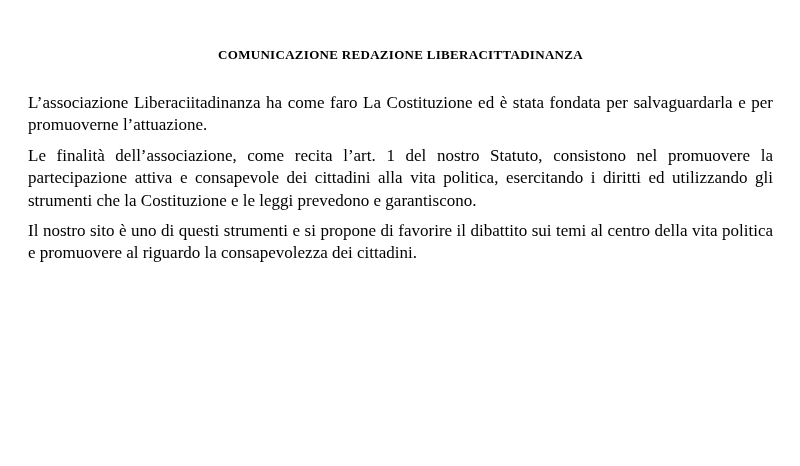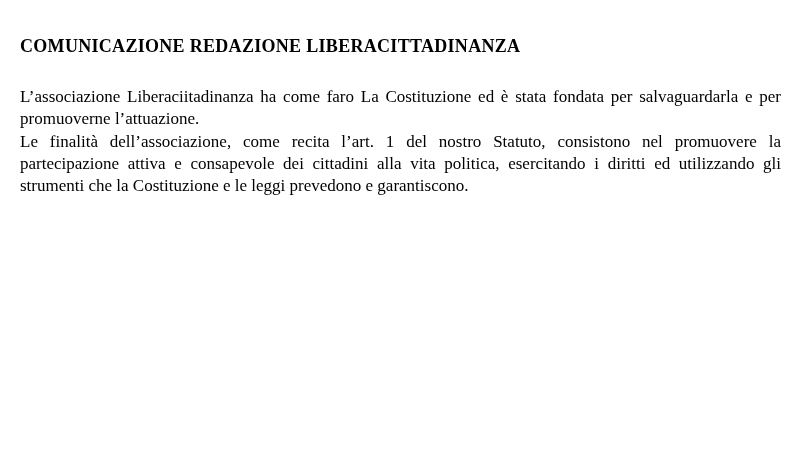--- a/index.html
+++ b/index.html
@@ -17,45 +17,47 @@
       -webkit-font-smoothing: antialiased;
     }
     .page {
       box-sizing: border-box;
       width: 800px;
       height: 466px;
       padding: 36px 19px 0 20px;
       background: #ffffff;
     }
     .title {
-      margin: 0 0 29px 0;
-      font-size: 18px;
+      margin: 12px 0 29px 0;
+      text-align: center;
+      font-size: 13px;
       font-weight: bold;
       letter-spacing: 0.3px;
       line-height: 1.15;
     }
     .block {
       margin: 0 0 22px 0;
     }
     .block p {
-      margin: 0;
+      margin: 8px;
       font-size: 17px;
       line-height: 22.4px;
       text-align: justify;
     }
   </style>
 </head>
 <body>
 
 <div class="page">
 
   <h1 class="title">COMUNICAZIONE REDAZIONE LIBERACITTADINANZA</h1>
 
   <div class="block">
     <p>L’associazione Liberaciitadinanza ha come faro La Costituzione ed è stata fondata per salvaguardarla e per promuoverne l’attuazione.</p>
     <p>Le finalità dell’associazione, come recita l’art. 1 del nostro Statuto, consistono nel promuovere la partecipazione attiva e consapevole dei cittadini alla vita politica, esercitando i diritti ed utilizzando gli strumenti che la Costituzione e le leggi prevedono e garantiscono.</p>
+    <p>Il nostro sito è uno di questi strumenti e si propone di favorire il dibattito sui temi al centro della  vita politica e promuovere al riguardo la consapevolezza dei cittadini.</p>
   </div>
 
   <div class="block">
   </div>
 
 
 </div>
 
 </body></html>

